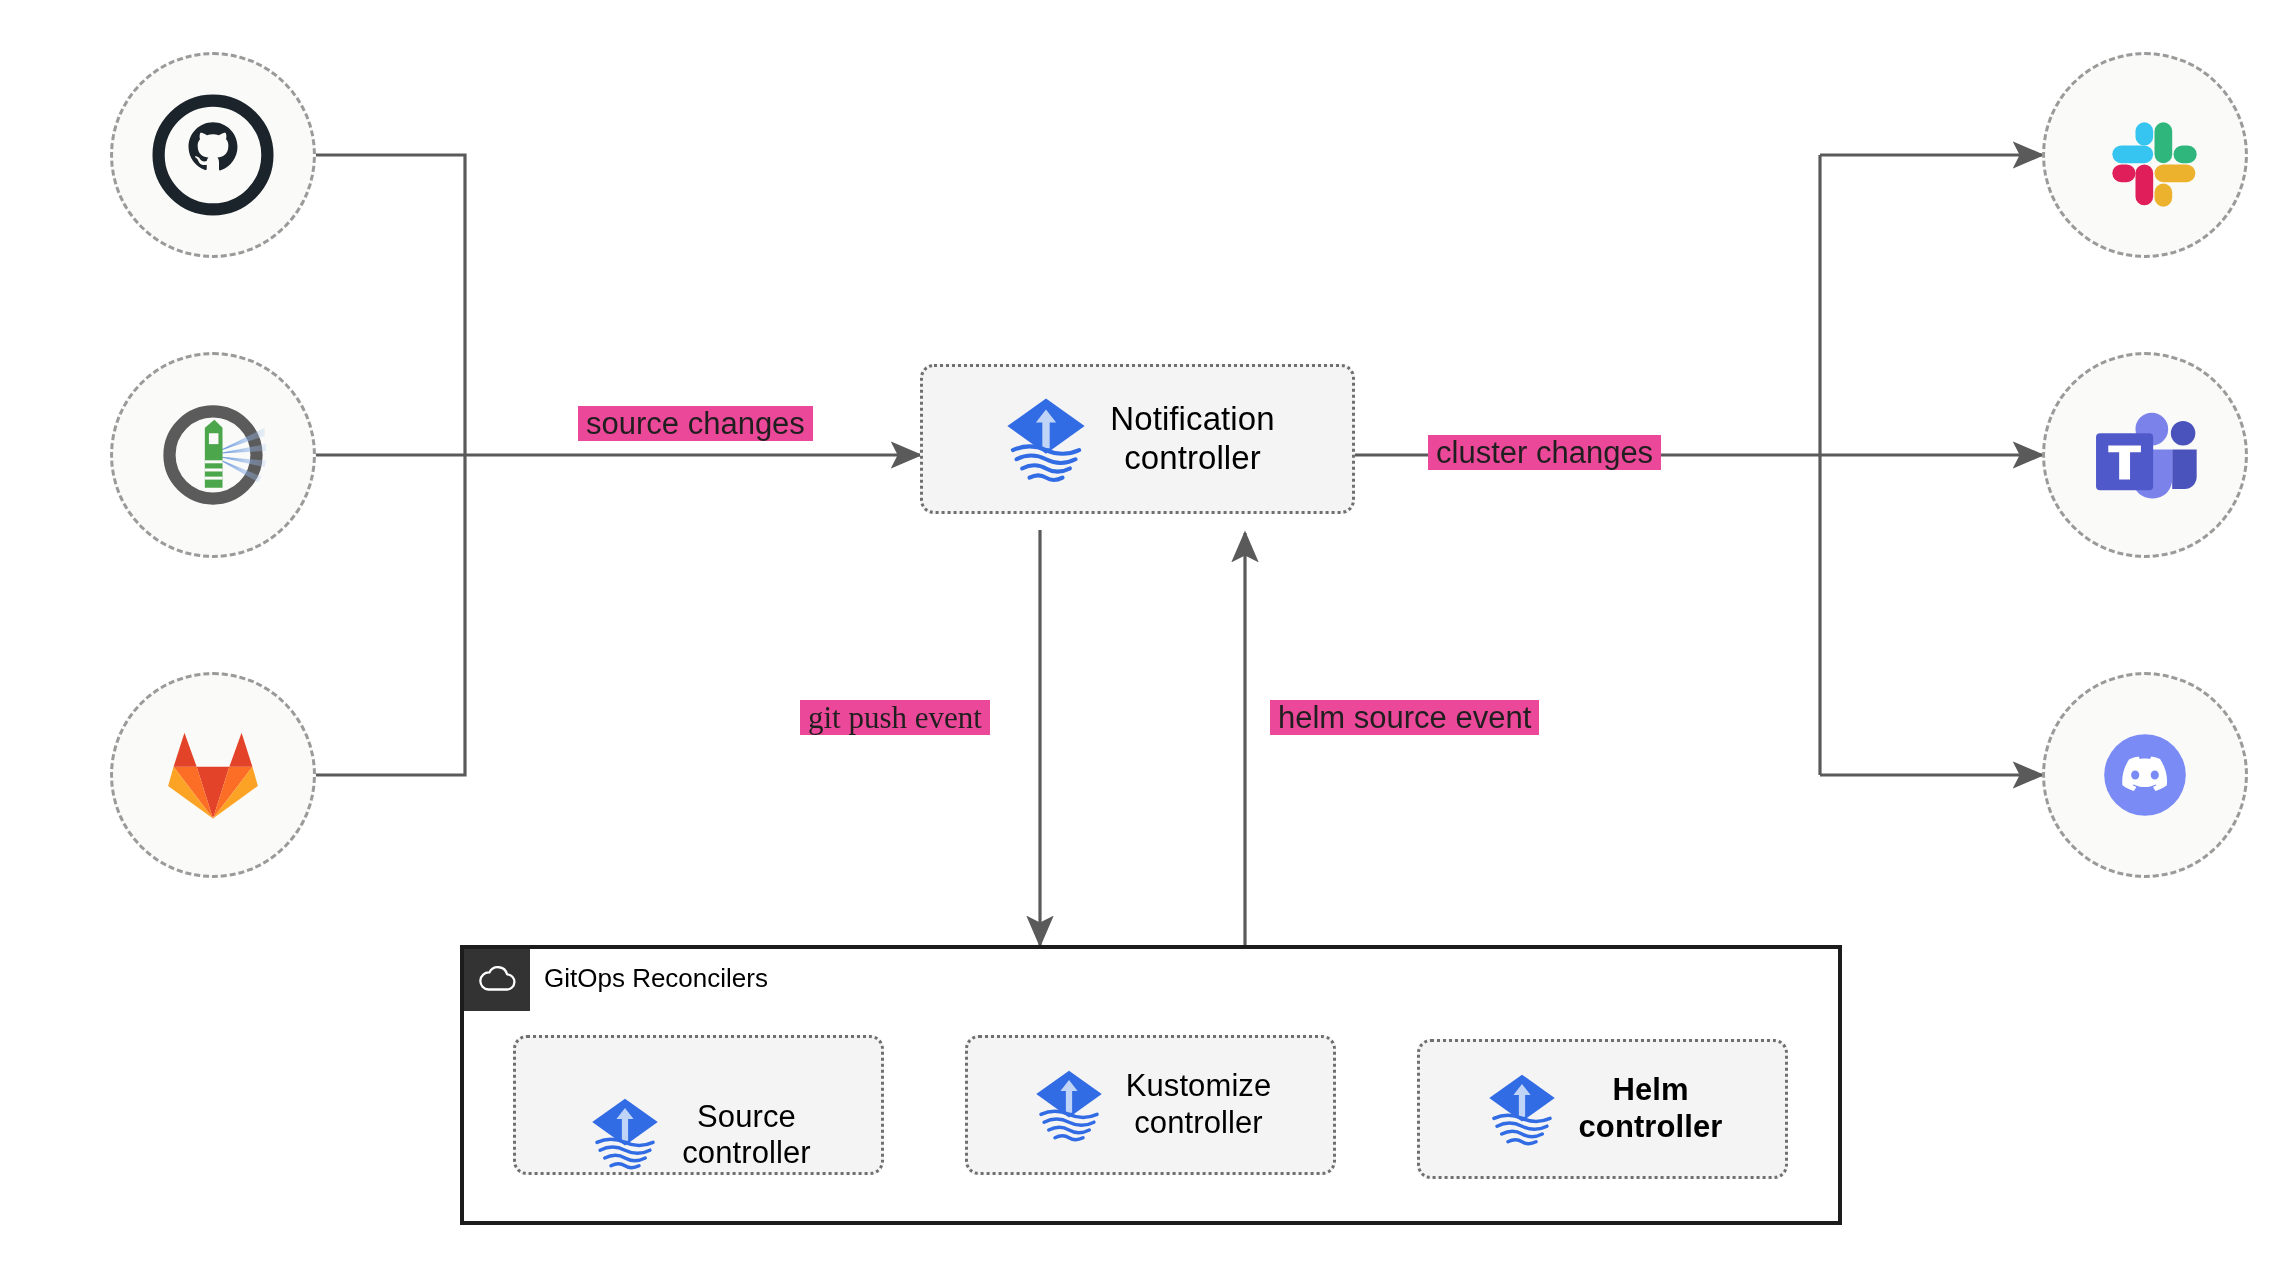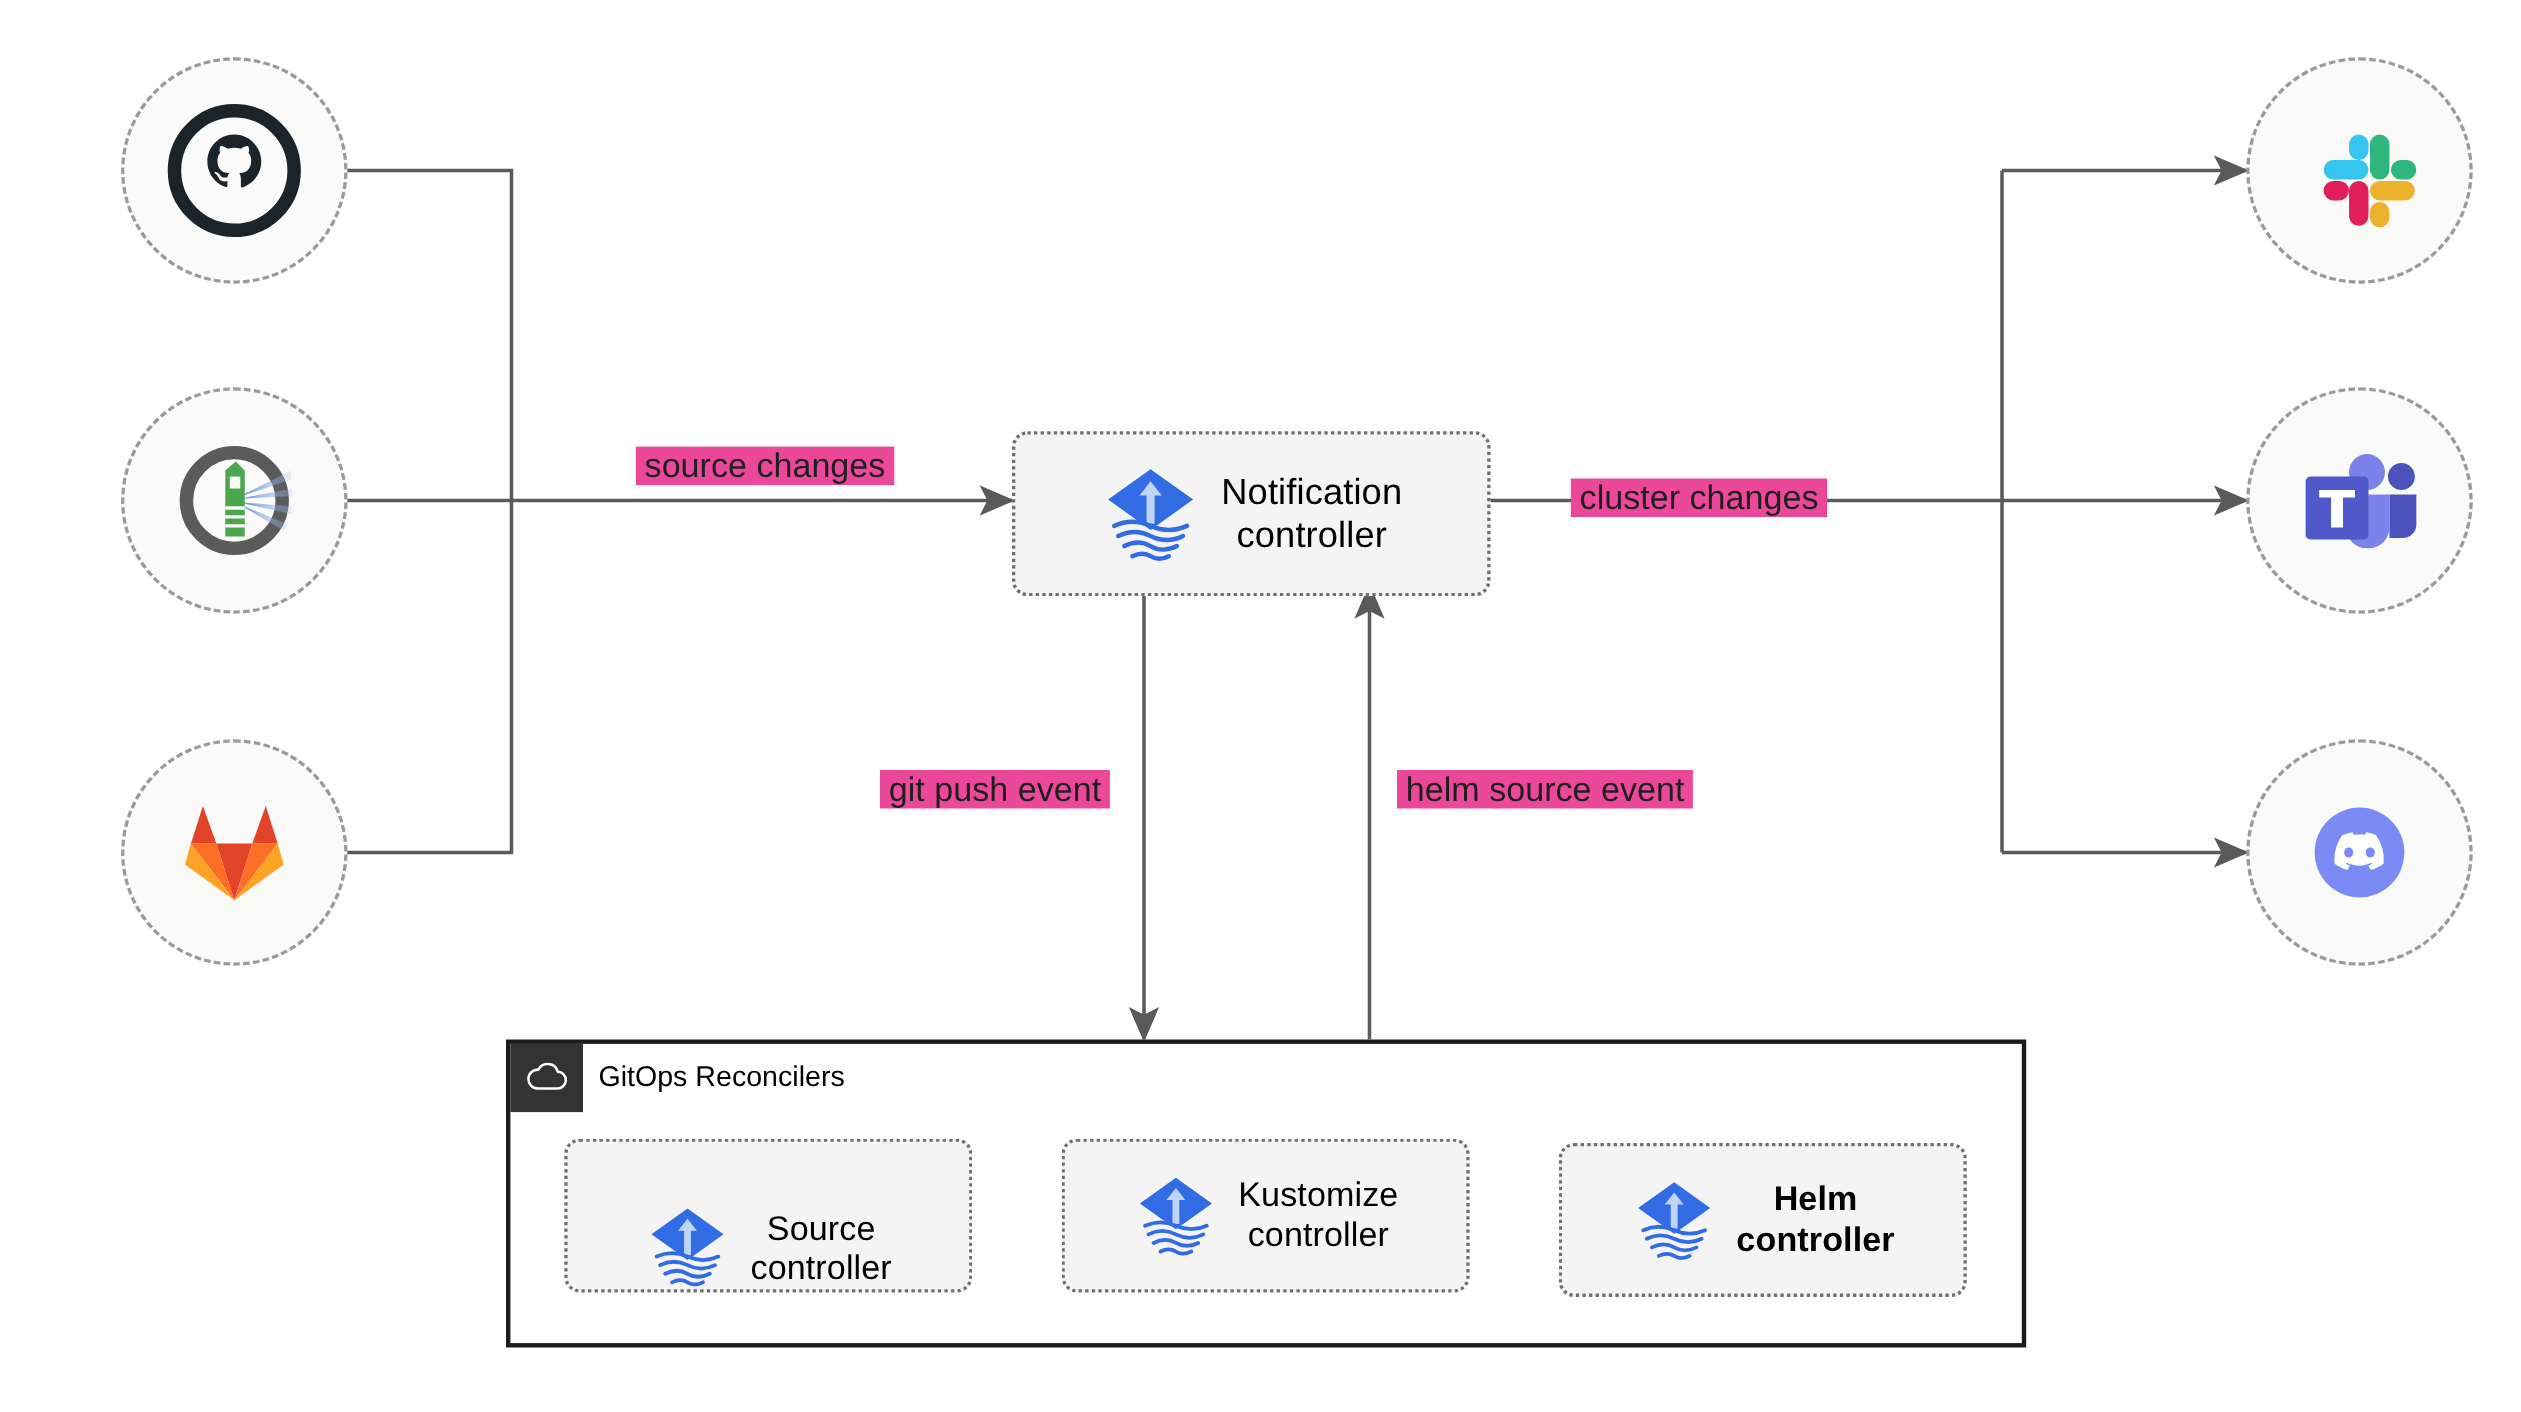--- a/index.html
+++ b/index.html
@@ -116,21 +116,21 @@
       <path fill="#E24329" d="M50 82 L62 44 L38 44 Z"></path>
       <path fill="#FC6D26" d="M50 82 L38 44 L21 44 Z"></path>
       <path fill="#FCA326" d="M21 44 L17 58 L50 82 Z"></path>
       <path fill="#E24329" d="M21 44 L29 19 L38 44 Z"></path>
       <path fill="#FC6D26" d="M50 82 L62 44 L79 44 Z"></path>
       <path fill="#FCA326" d="M79 44 L83 58 L50 82 Z"></path>
       <path fill="#E24329" d="M79 44 L71 19 L62 44 Z"></path>
     </svg>
   </div>
 
-  <div class="ctrl-box" id="notif-box" style="left:920px;top:392px;width:435px;height:150px;">
+  <div class="ctrl-box" id="notif-box" style="left:920px;top:364px;width:435px;height:150px;">
     <svg class="flux" viewBox="0 0 100 100">
       <path fill="#326CE5" d="M50 6 L92 36 L50 66 L8 36 Z"></path>
       <path fill="#BFD4F7" d="M50 18 L61 32 L54 32 L54 60 L46 60 L46 32 L39 32 Z"></path>
       <g stroke="#326CE5" stroke-width="4.4" fill="none" stroke-linecap="round">
         <path d="M14 62 Q32 54 50 62 Q68 70 86 62"></path>
         <path d="M18 72 Q34 64 50 72 Q66 80 82 72"></path>
         <path d="M24 82 Q38 75 50 82 Q62 89 76 82"></path>
         <path d="M32 92 Q42 87 50 92 Q58 97 68 92"></path>
       </g>
     </svg>
@@ -168,21 +168,21 @@
     <svg class="glyph" viewBox="0 0 100 100">
       <circle cx="50" cy="50" r="30" fill="#7A8BF5"></circle>
       <path fill="#ffffff" d="M61.5 38.5c-2.2-1-4.5-1.7-6.9-2.1-0.3 0.5-0.6 1.2-0.9 1.8-2.5-0.4-5-0.4-7.5 0-0.3-0.6-0.6-1.3-0.9-1.8-2.4 0.4-4.7 1.1-6.9 2.1-4.4 6.5-5.6 12.8-5 19 2.9 2.1 5.7 3.4 8.4 4.2 0.7-0.9 1.3-1.9 1.8-2.9-1-0.4-1.9-0.8-2.8-1.4 0.2-0.2 0.5-0.3 0.7-0.5 5.4 2.5 11.2 2.5 16.5 0 0.2 0.2 0.5 0.4 0.7 0.5-0.9 0.5-1.8 1-2.8 1.4 0.5 1 1.1 2 1.8 2.9 2.7-0.8 5.5-2.1 8.4-4.2 0.7-7.2-1.2-13.4-5-19Z M42.8 53.4c-1.7 0-3-1.5-3-3.4s1.3-3.4 3-3.4 3.1 1.5 3 3.4c0 1.9-1.3 3.4-3 3.4Zm14.4 0c-1.7 0-3-1.5-3-3.4s1.3-3.4 3-3.4 3.1 1.5 3 3.4c0 1.9-1.3 3.4-3 3.4Z"></path>
     </svg>
   </div>
 
   <div class="edge-label" style="left:578px;top:406px;">source changes</div>
 
   <div class="edge-label" style="left:1428px;top:406px;margin-top:29px;">cluster changes</div>
 
-  <div class="edge-label" style="left:800px;top:700px;">git push event</div>
+  <div class="edge-label" style="left:800px;top:700px;font-family:Liberation Serif, serif;">git push event</div>
 
   <div class="edge-label" style="left:1270px;top:700px;">helm source event</div>
 
   <div id="group-box" style="left:460px;top:945px;width:1382px;height:280px;">
     <div id="group-tab">
       <svg width="38" height="28" viewBox="0 0 40 28">
         <path d="M11 24 h19 a8 8 0 0 0 0.6 -16 A10 10 0 0 0 12 6 A9 9 0 0 0 11 24 Z" fill="none" stroke="#ffffff" stroke-width="2.4" stroke-linejoin="round"></path>
       </svg>
     </div>
     <div id="group-title">GitOps Reconcilers</div>

